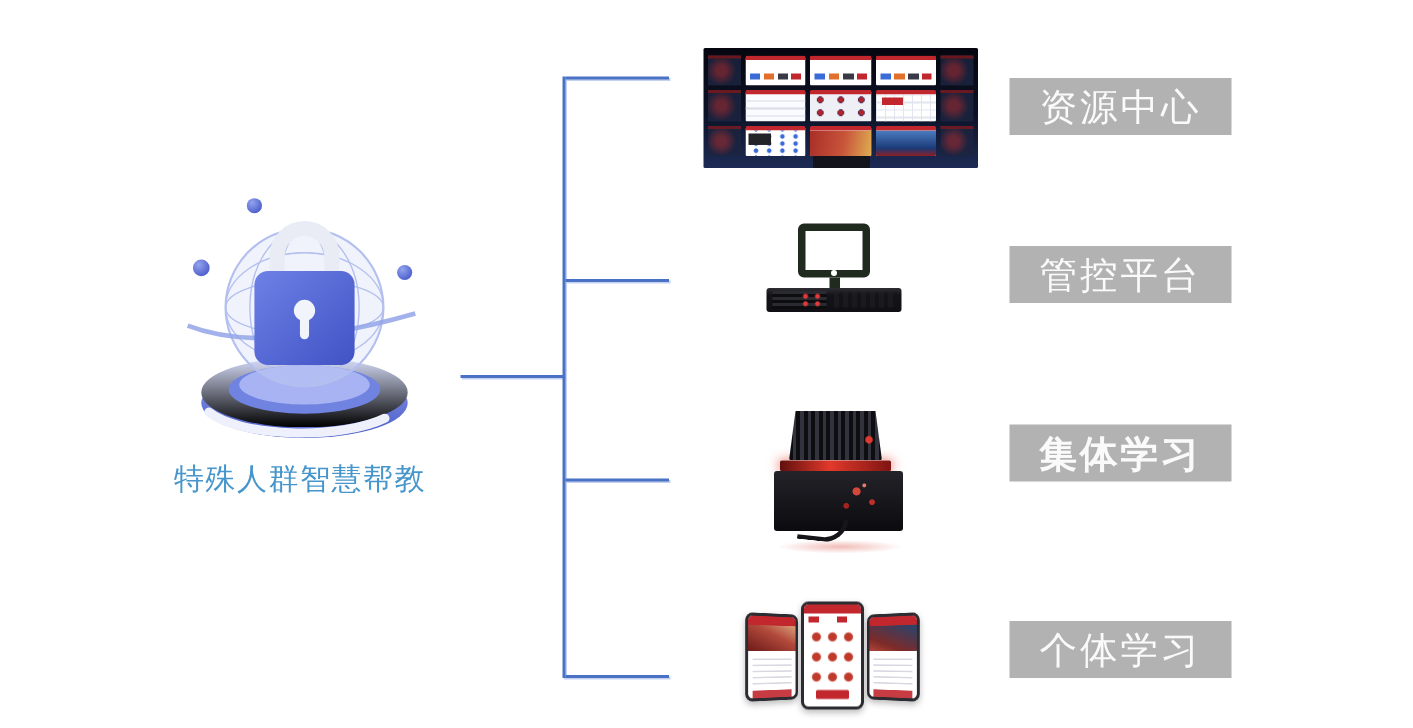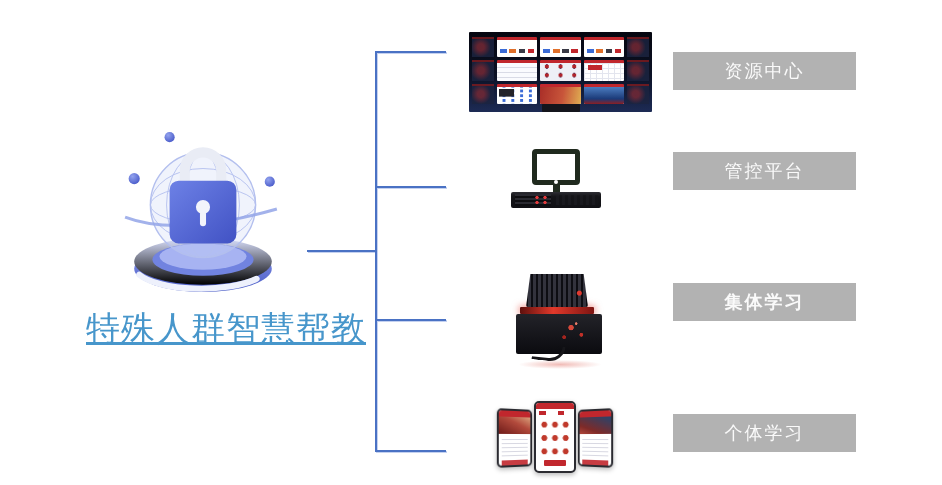--- a/index.html
+++ b/index.html
@@ -8,27 +8,27 @@
     font-family:"Liberation Sans", sans-serif;
   }
   
   .line{position:absolute;background:#4a72c4;box-shadow:1px 1px 0 rgba(176,193,235,.75);}
   .line.v{width:2px;}
   .line.h{height:2px;}
 
   
   .main-title{
     position:absolute;left:86px;top:306px;width:228px;text-align:center;
-    font-size:34px;letter-spacing:1px;color:#4796cb;font-weight:500;white-space:nowrap;text-decoration:underline;
+    font-size:20px;letter-spacing:1px;color:#4796cb;font-weight:500;white-space:nowrap;
   }
 
   
   .tag{
-    position:absolute;left:673px;width:183px;height:38px;background:#b2b2b2;
-    color:#fafafa;font-size:18px;letter-spacing:2px;
+    position:absolute;left:673px;width:148px;height:38px;background:#b2b2b2;
+    color:#fafafa;font-size:25px;letter-spacing:2px;
     display:flex;align-items:center;justify-content:center;white-space:nowrap;
   }
 
   
   .vwall{
     position:absolute;left:469px;top:32px;width:183px;height:80px;
     background:linear-gradient(180deg,#05060f 0%,#0c1226 55%,#1d2b55 100%);
     display:flex;gap:3px;padding:5px 3px 8px 3px;box-sizing:border-box;border-radius:1px;
   }
   .vw-side{width:22px;display:flex;flex-direction:column;gap:3px;}
@@ -220,21 +220,21 @@
     <div class="monitor">
         <span class="cam"></span>
       </div>
     <div class="monitor-neck"></div>
     <div class="server">
       <div class="bays"></div>
       <div class="leds"></div>
       <div class="vents"></div>
     </div>
   </div>
-  <div class="tag" style="top:152px;">管控平台</div>
+  <div class="tag" style="top:164px;">管控平台</div>
 
   <div class="cube">
     <div class="cube-top"></div>
     <div class="cube-band"></div>
     <div class="cube-bottom">
       <div class="cube-cable"></div>
     </div>
     <div class="cube-glow"></div>
   </div>
   <div class="tag" style="top:283px;font-weight:bold;">集体学习</div>

